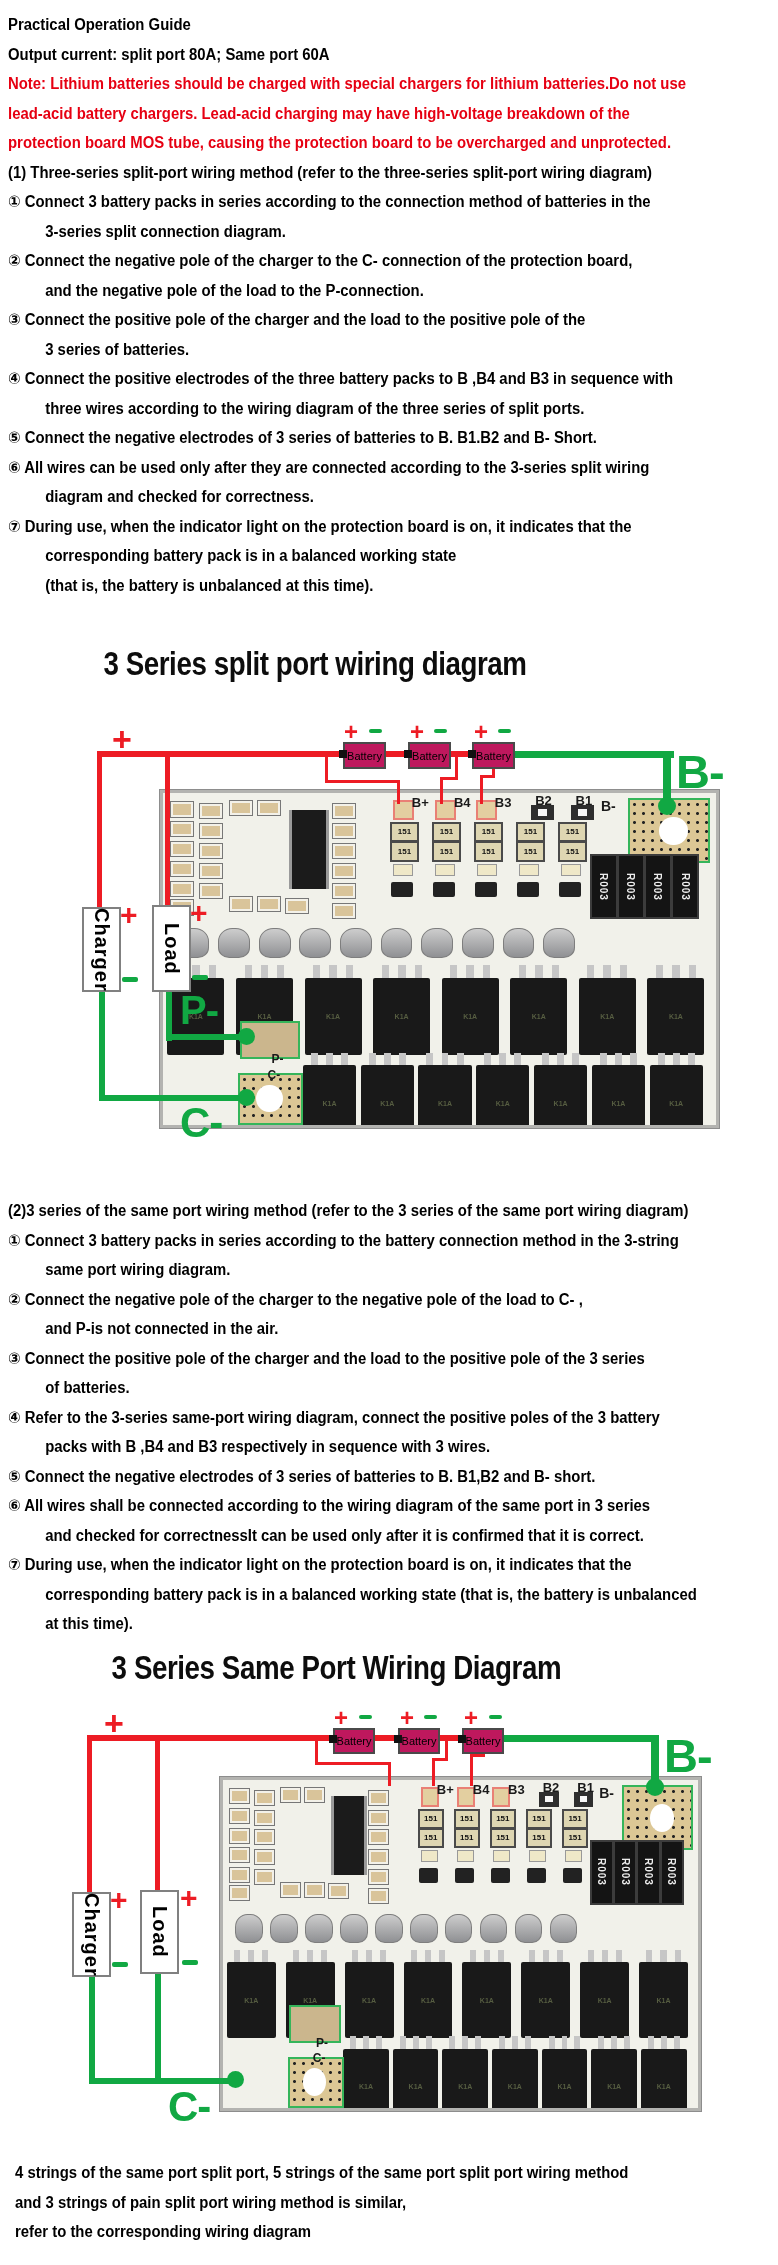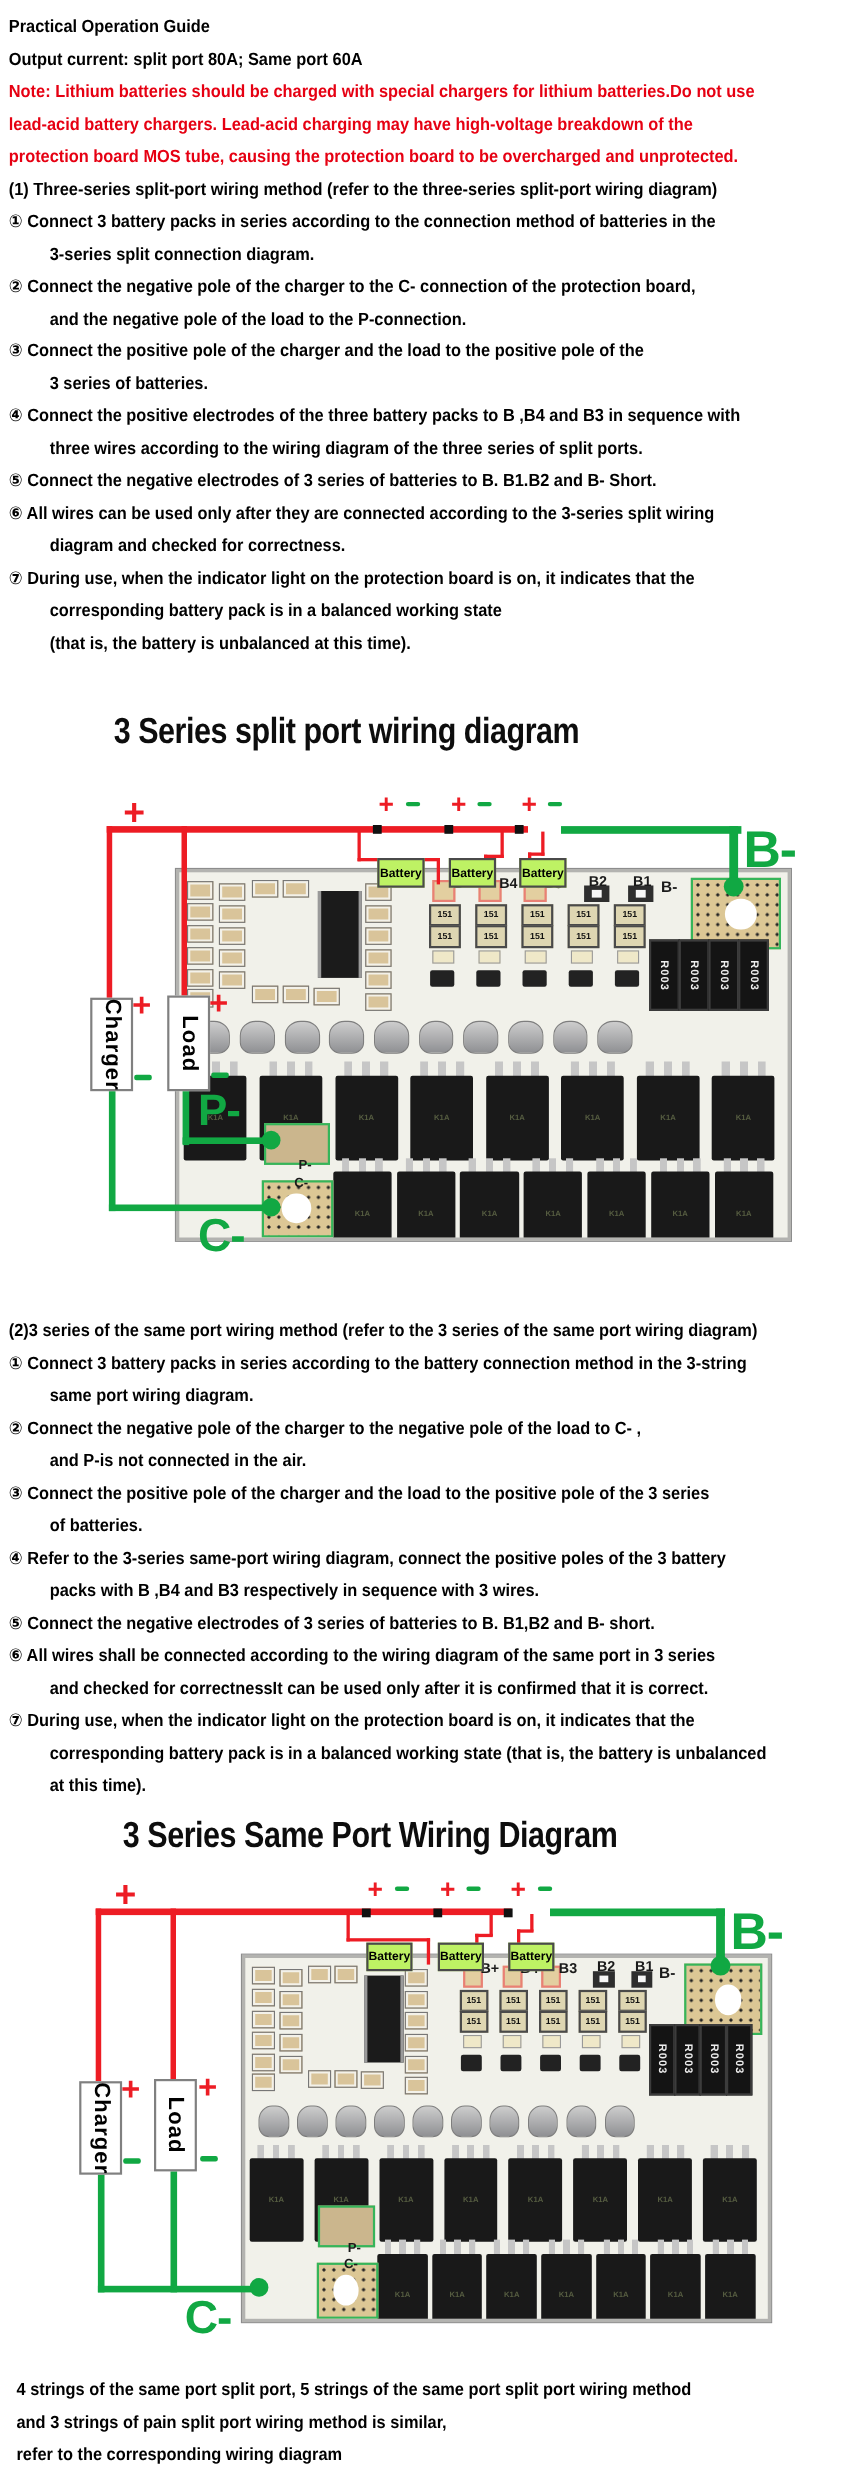--- a/index.html
+++ b/index.html
@@ -7,22 +7,22 @@
        font-family:"Liberation Sans","DejaVu Sans",sans-serif;}
   .tblock{position:absolute;font-weight:bold;font-size:16px;line-height:29.5px;
           white-space:nowrap;color:#000;transform:scaleX(0.93);transform-origin:0 0;}
   .tline{height:29.5px;}
   .tline.red{color:#e60012;}
   .tline.ind{padding-left:40px;}
   .title{position:absolute;font-weight:bold;font-size:33px;color:#0d0d0d;text-align:center;
          width:520px;white-space:nowrap;transform:scaleX(0.84);transform-origin:50% 0;letter-spacing:-0.5px;}
   .diagram{position:absolute;left:0;width:778px;}
   .wire{position:absolute;z-index:4;}
-  .batbox{position:absolute;background:#bef264;border:2px solid #4a4a4a;z-index:5;color:#000;
-          font-weight:bold;font-size:11px;display:flex;align-items:center;justify-content:center;margin-top:38px;}
+  .batbox{position:absolute;background:#be185d;border:2px solid #4a4a4a;z-index:5;color:#000;
+          font-weight:normal;font-size:11px;display:flex;align-items:center;justify-content:center;}
   .conn{position:absolute;background:#111;z-index:6;}
   .vbox{position:absolute;background:#fff;border:2px solid #808080;display:flex;align-items:center;
         justify-content:center;z-index:5;font-weight:bold;font-size:20px;color:#000;}
   .vbox span{writing-mode:vertical-rl;letter-spacing:1px;}
   .plus{position:absolute;color:#ed1c24;font-weight:bold;z-index:6;line-height:1;}
   .minusbar{position:absolute;background:#11a843;z-index:6;border-radius:2px;}
   .gdot{position:absolute;background:#11a843;border-radius:50%;z-index:7;}
   .biglabel{position:absolute;color:#11a843;font-weight:bold;z-index:7;letter-spacing:-1px;line-height:1;}
   .board{position:absolute;background:#f1f1ea;border:3px solid #b3b3b0;outline:1px solid #8d8d8d;
          z-index:1;overflow:hidden;}

